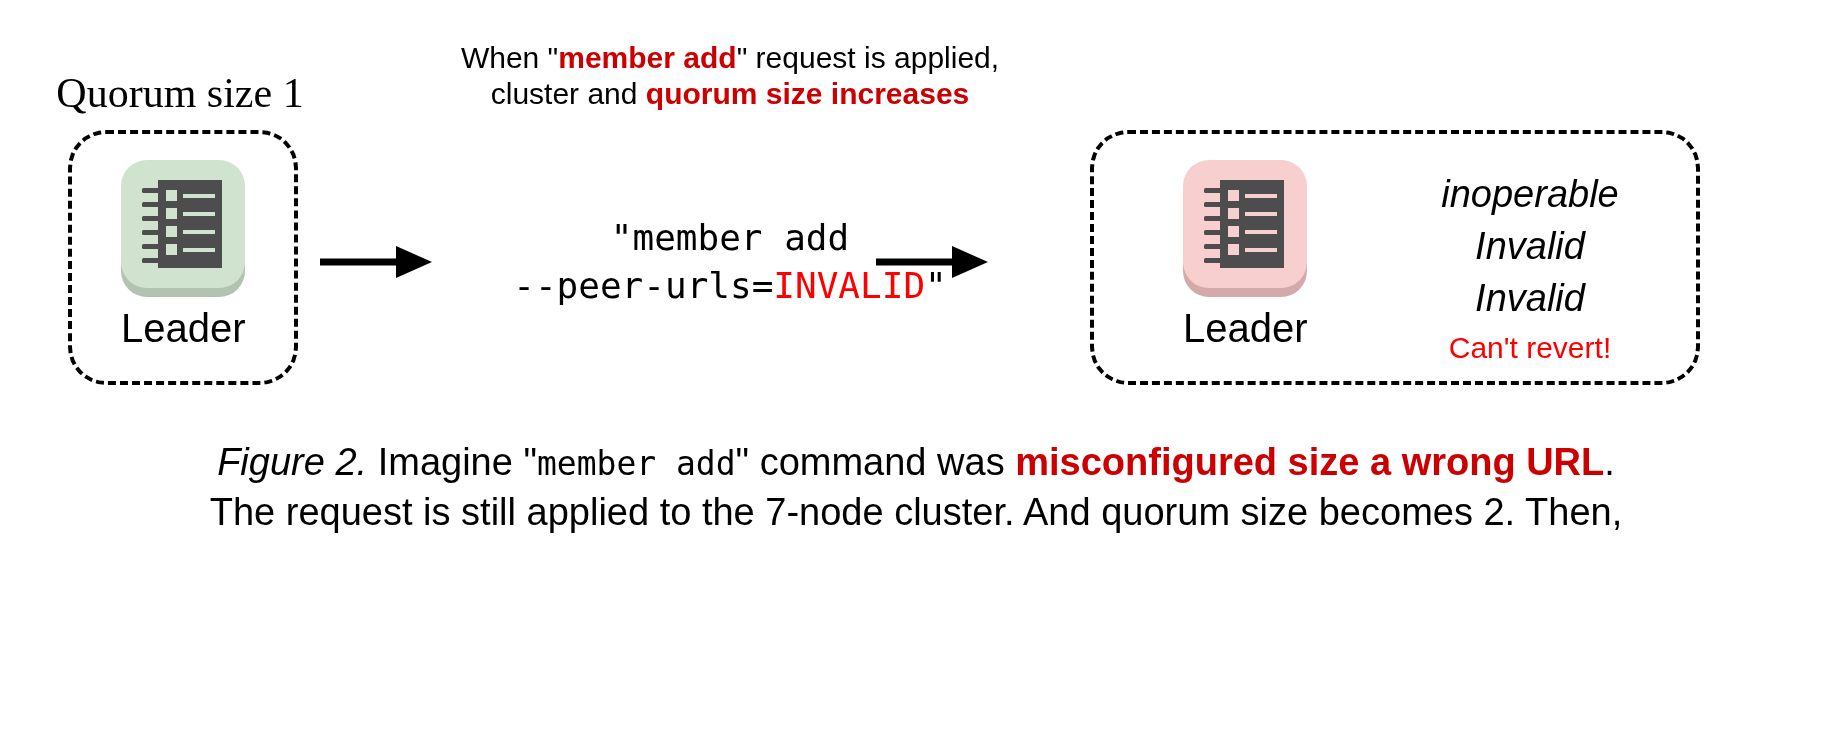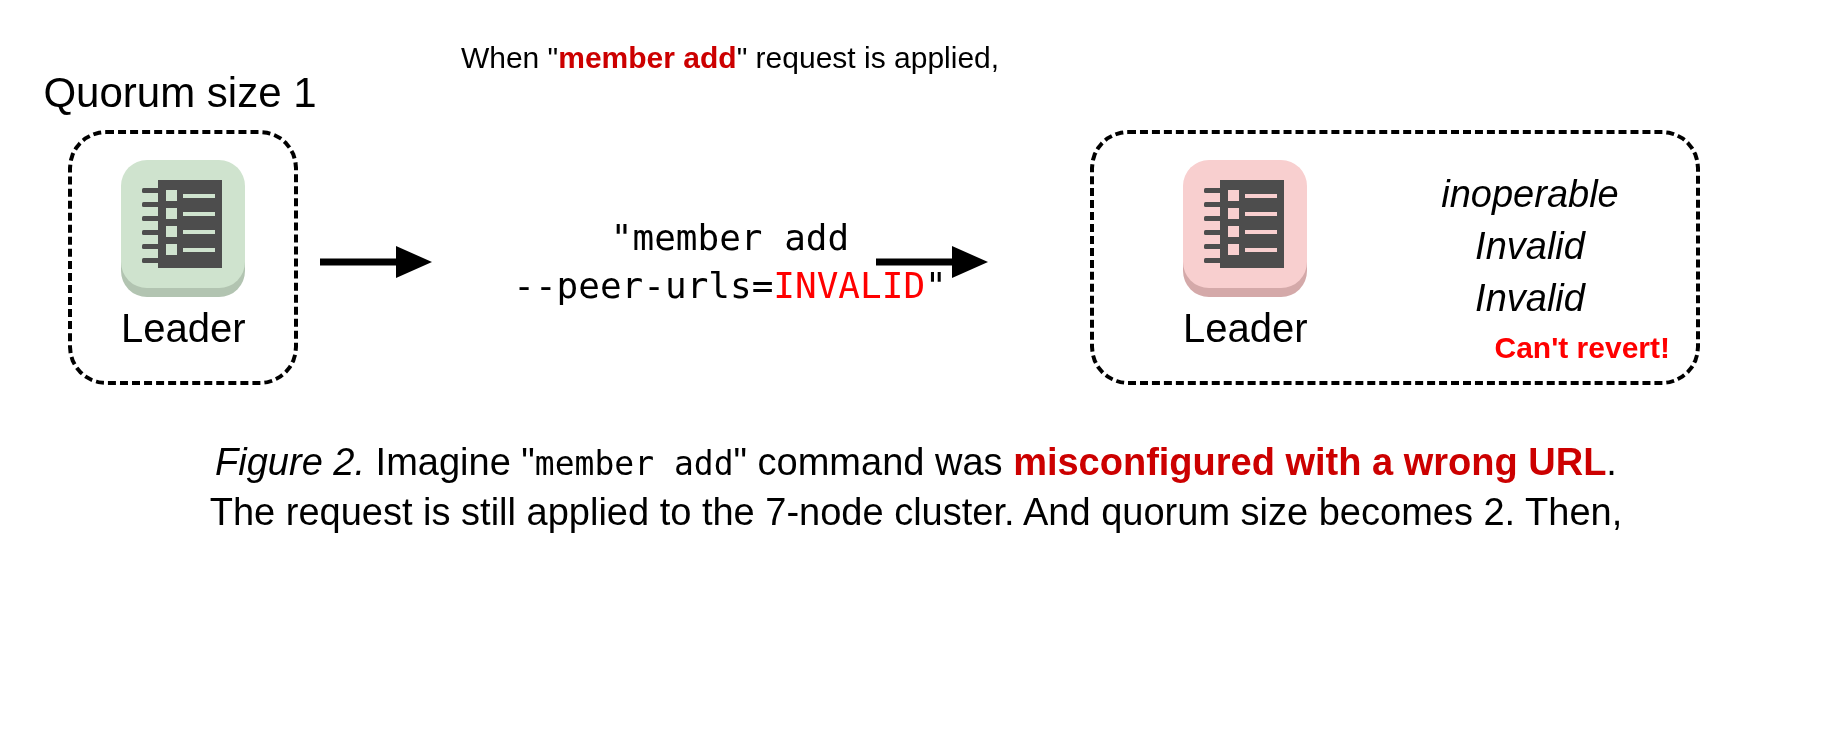--- a/index.html
+++ b/index.html
@@ -24,20 +24,21 @@
   .abs { position: absolute; }
 
   
   .cluster-title {
     font-size: 42px;
     font-weight: 400;
     color: #000;
     white-space: nowrap;
     text-align: center;
     line-height: 1;
+    font-family: Liberation Serif, serif;
   }
 
   
   .cluster-box {
     border: 4px dashed #000000;
     border-radius: 38px;
     box-sizing: border-box;
     background: transparent;
   }
 
@@ -102,23 +103,23 @@
     position: absolute;
     text-align: center;
     font-style: italic;
     font-size: 38px;
     line-height: 52px;
     color: #000;
     white-space: nowrap;
   }
   .warn-text {
     position: absolute;
-    text-align: right;
+    text-align: center;
     font-size: 30px;
-    font-weight: bold;
+    font-weight: normal;
     color: #ff0000;
     white-space: nowrap;
     line-height: 1;
   }
 
   
   .caption {
     position: absolute;
     left: 0;
     width: 1832px;
@@ -180,20 +181,23 @@
     <svg class="arrow-svg" width="116" height="44" viewBox="0 0 116 44" aria-hidden="true">
       <line x1="2" y1="22" x2="84" y2="22" stroke="#000" stroke-width="7"></line>
       <polygon points="78,6 114,22 78,38" fill="#000"></polygon>
     </svg>
   </div>
 
   <div class="annotation" style="left:390px; top:40px; width:680px;">
     <div>
       <span>When "</span><span class="hl">member add</span><span>" request is applied,</span>
     </div>
+    <div>
+      <span>cluster and </span><span class="hl">quorum size increases</span>
+    </div>
   </div>
 
   <div class="command" style="left:390px; top:214px; width:680px;">
     <div>"member add</div>
     <div>
       <span>--peer-urls=</span><span class="invalid">INVALID</span><span>"</span>
     </div>
   </div>
 
   <div class="abs" style="left:874px; top:240px;">
@@ -238,18 +242,18 @@
   <div class="status-lines" style="left:1390px; top:168px; width:280px;">
     <div>inoperable</div>
     <div>Invalid</div>
     <div>Invalid</div>
   </div>
 
   <div class="warn-text" style="left:1390px; top:333px; width:280px;">Can't revert!</div>
 
   <div class="caption" style="top:438px;">
     <div>
-      <span class="figlabel">Figure 2.</span><span> Imagine "</span><span class="mono">member add</span><span>" command was </span><span class="hl">misconfigured with a wrong URL</span><span>.</span>
+      <span class="figlabel">Figure 2.</span><span> Imagine "</span><span class="mono">member add</span><span>" command was </span><span class="hl">misconfigured size a wrong URL</span><span>.</span>
     </div>
     <div>The request is still applied to the 7-node cluster. And quorum size becomes 2. Then,</div>
   </div>
 
 </div>
 
 </body></html>

